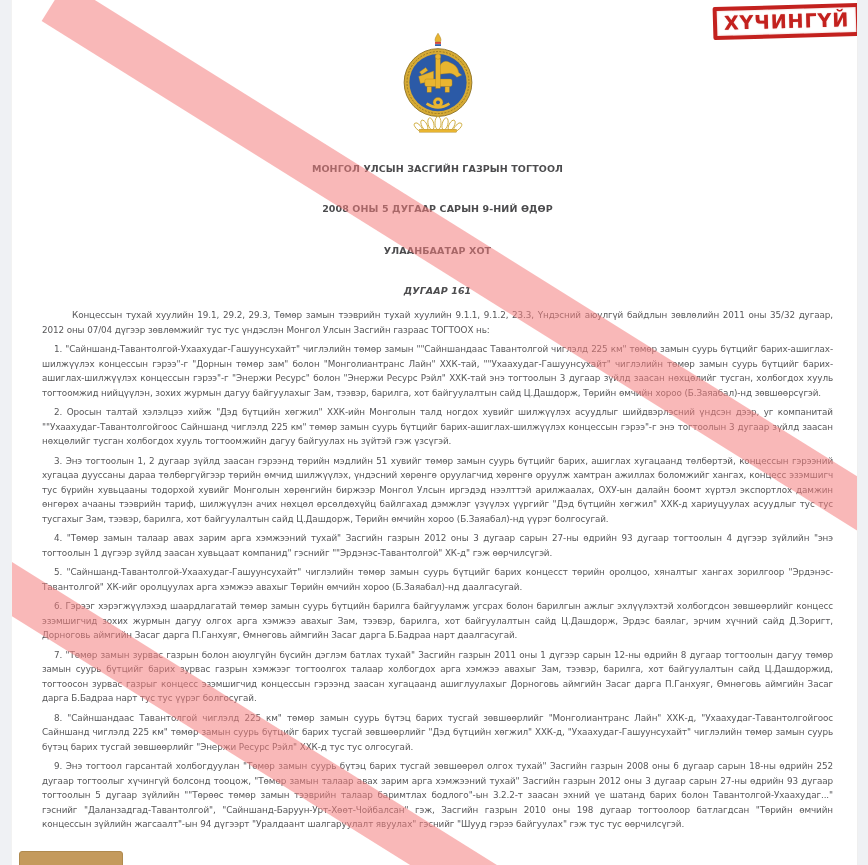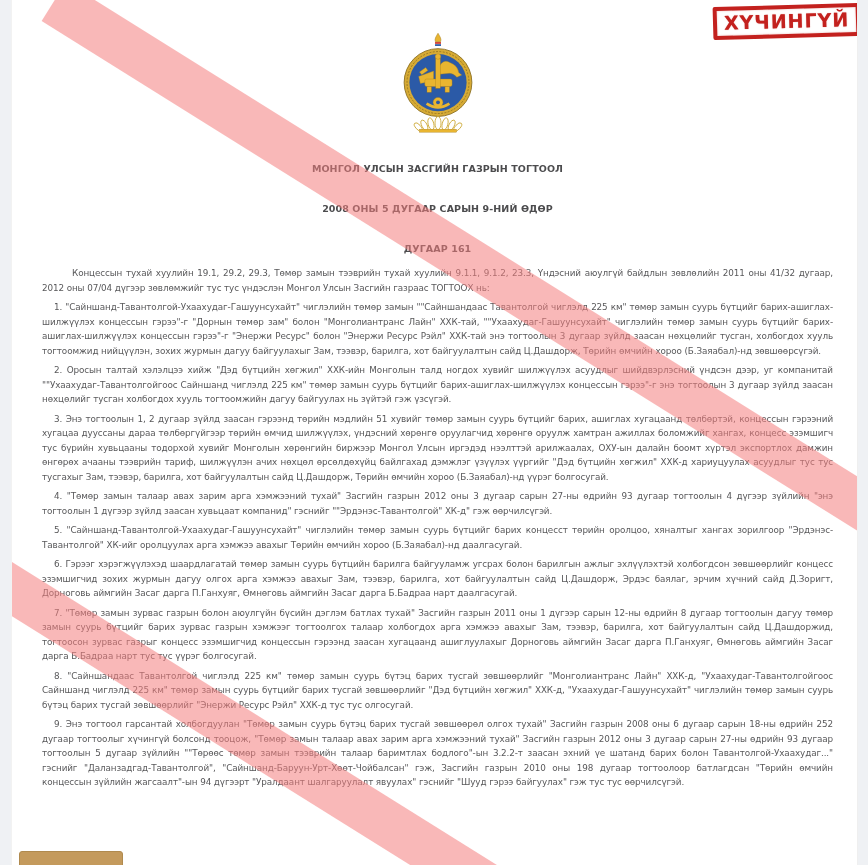--- a/index.html
+++ b/index.html
@@ -18,21 +18,21 @@
   
   .emblem{display:block; width:88px; height:112px; margin:27px auto 0;}
 
   
   .h{ text-align:center; color:#4c4c4e; font-weight:bold; font-size:9.5px;
       letter-spacing:0.1px; margin:0; }
   .h-org{margin-top:24px;}
   .h-title{margin:24px auto 0; max-width:640px; line-height:23px;}
   .h-date{margin-top:29px;}
   .h-city{margin-top:31px;}
-  .h-num{margin-top:29px;}
+  .h-num{margin-top:29px;font-style:italic;}
 
   
   .body-text{ margin-top:12px; color:#58585a; font-size:8.8px; line-height:14.5px;
       text-align:justify; letter-spacing:-0.1px;}
   .body-text p{margin:0 0 5px 0; text-indent:12px;}
   .body-text p.intro{text-indent:30px;}
 
   
   .stamp{
     position:absolute; left:701px; top:5px; z-index:20;
@@ -106,24 +106,25 @@
           <ellipse cx="34.5" cy="105.5" rx="3" ry="6.4" transform="rotate(-28 34.5 105.5)"></ellipse>
           <ellipse cx="65.5" cy="105.5" rx="3" ry="6.4" transform="rotate(28 65.5 105.5)"></ellipse>
           <ellipse cx="27.5" cy="107.5" rx="2.8" ry="5.8" transform="rotate(-42 27.5 107.5)"></ellipse>
           <ellipse cx="72.5" cy="107.5" rx="2.8" ry="5.8" transform="rotate(42 72.5 107.5)"></ellipse>
         </g>
         <rect x="29" y="110" width="42" height="3.4" fill="#e9b530" stroke="#a87d18" stroke-width="0.4"></rect>
       </svg>
 
       <h1 class="h h-org">МОНГОЛ УЛСЫН ЗАСГИЙН ГАЗРЫН ТОГТООЛ</h1>
       <div class="h h-date">2008 ОНЫ 5 ДУГААР САРЫН 9-НИЙ ӨДӨР</div>
+      <div class="h h-city">УЛААНБААТАР ХОТ</div>
       <div class="h h-num">ДУГААР 161</div>
 
       <div class="body-text">
-        <p class="intro">Концессын тухай хуулийн 19.1, 29.2, 29.3, Төмөр замын тээврийн тухай хуулийн 9.1.1, 9.1.2, 23.3, Үндэсний аюулгүй байдлын зөвлөлийн 2011 оны 41/32 дугаар, 2012 оны 07/04 дүгээр зөвлөмжийг тус тус үндэслэн Монгол Улсын Засгийн газраас ТОГТООХ нь:</p>
+        <p class="intro">Концессын тухай хуулийн 19.1, 29.2, 29.3, Төмөр замын тээврийн тухай хуулийн 9.1.1, 9.1.2, 23.3, Үндэсний аюулгүй байдлын зөвлөлийн 2011 оны 35/32 дугаар, 2012 оны 07/04 дүгээр зөвлөмжийг тус тус үндэслэн Монгол Улсын Засгийн газраас ТОГТООХ нь:</p>
         <p>1. "Сайншанд-Тавантолгой-Ухаахудаг-Гашуунсухайт" чиглэлийн төмөр замын ""Сайншандаас Тавантолгой чиглэлд 225 км" төмөр замын суурь бүтцийг барих-ашиглах-шилжүүлэх концессын гэрээ"-г "Дорнын төмөр зам" болон "Монголиантранс Лайн" ХХК-тай, ""Ухаахудаг-Гашуунсухайт" чиглэлийн төмөр замын суурь бүтцийг барих-ашиглах-шилжүүлэх концессын гэрээ"-г "Энержи Ресурс" болон "Энержи Ресурс Рэйл" ХХК-тай энэ тогтоолын 3 дугаар зүйлд заасан нөхцөлийг тусган, холбогдох хууль тогтоомжид нийцүүлэн, зохих журмын дагуу байгуулахыг Зам, тээвэр, барилга, хот байгуулалтын сайд Ц.Дашдорж, Төрийн өмчийн хороо (Б.Заяабал)-нд зөвшөөрсүгэй.</p>
         <p>2. Оросын талтай хэлэлцээ хийж "Дэд бүтцийн хөгжил" ХХК-ийн Монголын талд ногдох хувийг шилжүүлэх асуудлыг шийдвэрлэсний үндсэн дээр, уг компанитай ""Ухаахудаг-Тавантолгойгоос Сайншанд чиглэлд 225 км" төмөр замын суурь бүтцийг барих-ашиглах-шилжүүлэх концессын гэрээ"-г энэ тогтоолын 3 дугаар зүйлд заасан нөхцөлийг тусган холбогдох хууль тогтоомжийн дагуу байгуулах нь зүйтэй гэж үзсүгэй.</p>
         <p>3. Энэ тогтоолын 1, 2 дугаар зүйлд заасан гэрээнд төрийн мэдлийн 51 хувийг төмөр замын суурь бүтцийг барих, ашиглах хугацаанд төлбөртэй, концессын гэрээний хугацаа дууссаны дараа төлбөргүйгээр төрийн өмчид шилжүүлэх, үндэсний хөрөнгө оруулагчид хөрөнгө оруулж хамтран ажиллах боломжийг хангах, концесс эзэмшигч тус бүрийн хувьцааны тодорхой хувийг Монголын хөрөнгийн биржээр Монгол Улсын иргэдэд нээлттэй арилжаалах, ОХУ-ын далайн боомт хүртэл экспортлох дамжин өнгөрөх ачааны тээврийн тариф, шилжүүлэн ачих нөхцөл өрсөлдөхүйц байлгахад дэмжлэг үзүүлэх үүргийг "Дэд бүтцийн хөгжил" ХХК-д хариуцуулах асуудлыг тус тус тусгахыг Зам, тээвэр, барилга, хот байгуулалтын сайд Ц.Дашдорж, Төрийн өмчийн хороо (Б.Заяабал)-нд үүрэг болгосугай.</p>
         <p>4. "Төмөр замын талаар авах зарим арга хэмжээний тухай" Засгийн газрын 2012 оны 3 дугаар сарын 27-ны өдрийн 93 дугаар тогтоолын 4 дүгээр зүйлийн "энэ тогтоолын 1 дүгээр зүйлд заасан хувьцаат компанид" гэснийг ""Эрдэнэс-Тавантолгой" ХК-д" гэж өөрчилсүгэй.</p>
         <p>5. "Сайншанд-Тавантолгой-Ухаахудаг-Гашуунсухайт" чиглэлийн төмөр замын суурь бүтцийг барих концесст төрийн оролцоо, хяналтыг хангах зорилгоор "Эрдэнэс-Тавантолгой" ХК-ийг оролцуулах арга хэмжээ авахыг Төрийн өмчийн хороо (Б.Заяабал)-нд даалгасугай.</p>
         <p>6. Гэрээг хэрэгжүүлэхэд шаардлагатай төмөр замын суурь бүтцийн барилга байгууламж угсрах болон барилгын ажлыг эхлүүлэхтэй холбогдсон зөвшөөрлийг концесс эзэмшигчид зохих журмын дагуу олгох арга хэмжээ авахыг Зам, тээвэр, барилга, хот байгуулалтын сайд Ц.Дашдорж, Эрдэс баялаг, эрчим хүчний сайд Д.Зоригт, Дорноговь аймгийн Засаг дарга П.Ганхуяг, Өмнөговь аймгийн Засаг дарга Б.Бадраа нарт даалгасугай.</p>
         <p>7. "Төмөр замын зурвас газрын болон аюулгүйн бүсийн дэглэм батлах тухай" Засгийн газрын 2011 оны 1 дүгээр сарын 12-ны өдрийн 8 дугаар тогтоолын дагуу төмөр замын суурь бүтцийг барих зурвас газрын хэмжээг тогтоолгох талаар холбогдох арга хэмжээ авахыг Зам, тээвэр, барилга, хот байгуулалтын сайд Ц.Дашдоржид, тогтоосон зурвас газрыг концесс эзэмшигчид концессын гэрээнд заасан хугацаанд ашиглуулахыг Дорноговь аймгийн Засаг дарга П.Ганхуяг, Өмнөговь аймгийн Засаг дарга Б.Бадраа нарт тус тус үүрэг болгосугай.</p>
         <p>8. "Сайншандаас Тавантолгой чиглэлд 225 км" төмөр замын суурь бүтэц барих тусгай зөвшөөрлийг "Монголиантранс Лайн" ХХК-д, "Ухаахудаг-Тавантолгойгоос Сайншанд чиглэлд 225 км" төмөр замын суурь бүтцийг барих тусгай зөвшөөрлийг "Дэд бүтцийн хөгжил" ХХК-д, "Ухаахудаг-Гашуунсухайт" чиглэлийн төмөр замын суурь бүтэц барих тусгай зөвшөөрлийг "Энержи Ресурс Рэйл" ХХК-д тус тус олгосугай.</p>
         <p>9. Энэ тогтоол гарсантай холбогдуулан "Төмөр замын суурь бүтэц барих тусгай зөвшөөрөл олгох тухай" Засгийн газрын 2008 оны 6 дугаар сарын 18-ны өдрийн 252 дугаар тогтоолыг хүчингүй болсонд тооцож, "Төмөр замын талаар авах зарим арга хэмжээний тухай" Засгийн газрын 2012 оны 3 дугаар сарын 27-ны өдрийн 93 дугаар тогтоолын 5 дугаар зүйлийн ""Төрөөс төмөр замын тээврийн талаар баримтлах бодлого"-ын 3.2.2-т заасан эхний үе шатанд барих болон Тавантолгой-Ухаахудаг..." гэснийг "Даланзадгад-Тавантолгой", "Сайншанд-Баруун-Урт-Хөөт-Чойбалсан" гэж, Засгийн газрын 2010 оны 198 дугаар тогтоолоор батлагдсан "Төрийн өмчийн концессын зүйлийн жагсаалт"-ын 94 дүгээрт "Уралдаант шалгаруулалт явуулах" гэснийг "Шууд гэрээ байгуулах" гэж тус тус өөрчилсүгэй.</p>
       </div>

